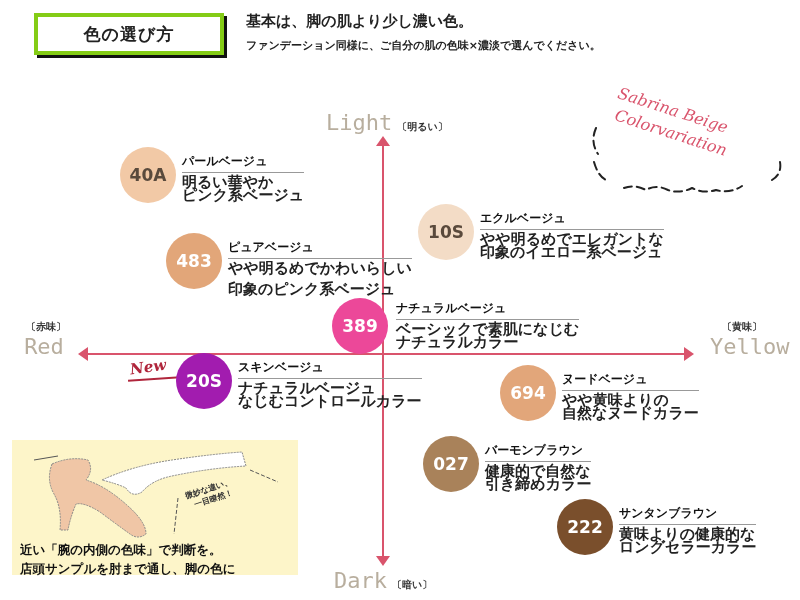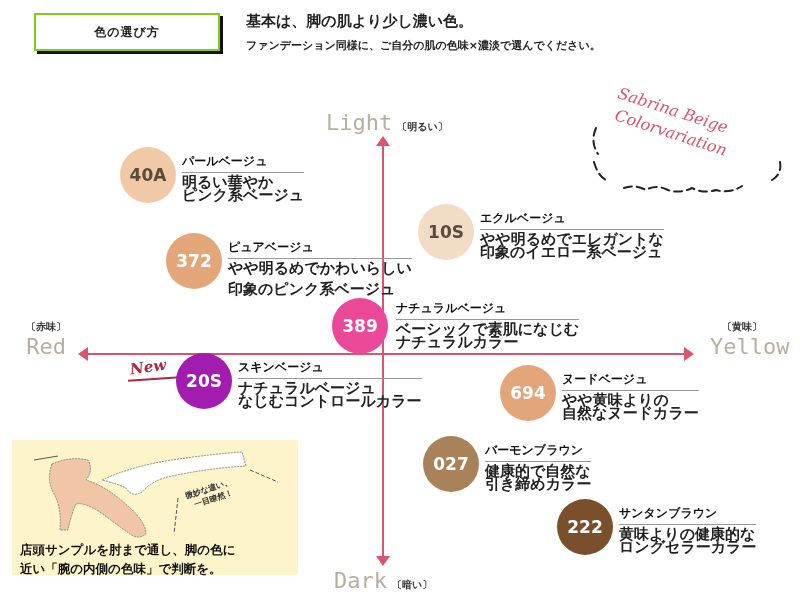--- a/index.html
+++ b/index.html
@@ -1,21 +1,21 @@
 <!DOCTYPE html>
 <html><head>
 <meta charset="utf-8">
 <style>
   html, body { margin:0; padding:0; }
   body { width:800px; height:600px; background:#ffffff; position:relative; overflow:hidden;
          font-family:"DejaVu Sans", sans-serif; color:#222; }
   .abs { position:absolute; }
-  .title-box { left:34px; top:13px; width:182px; height:34px; border:2px solid #84cc16;
+  .title-box { left:34px; top:13px; width:182px; height:34px; border:4px solid #84cc16;
                box-shadow:3px 3px 0 #111; background:#fff; display:flex; align-items:center; justify-content:center;
-               font-size:12px; font-weight:bold; letter-spacing:1px; }
+               font-size:17px; font-weight:bold; letter-spacing:1px; }
   .headline { left:246px; top:12px; font-size:15px; font-weight:bold; color:#222; }
   .subline { left:246px; top:38px; font-size:11px; font-weight:bold; color:#222; }
   .axis-v { left:382px; top:142px; width:2px; height:418px; background:#d9546c; }
   .axis-h { left:86px; top:353px; width:600px; height:2px; background:#d9546c; }
   .arrow-up { left:376px; top:136px; width:0; height:0; border-left:7px solid transparent; border-right:7px solid transparent; border-bottom:10px solid #d9546c; }
   .arrow-down { left:376px; top:556px; width:0; height:0; border-left:7px solid transparent; border-right:7px solid transparent; border-top:10px solid #d9546c; }
   .arrow-left { left:78px; top:347px; width:0; height:0; border-top:7px solid transparent; border-bottom:7px solid transparent; border-right:10px solid #d9546c; }
   .arrow-right { left:684px; top:347px; width:0; height:0; border-top:7px solid transparent; border-bottom:7px solid transparent; border-left:10px solid #d9546c; }
   .axis-word { font-family:"DejaVu Sans Mono", monospace; color:#b8ae9e; font-size:22px; }
   .axis-sub { font-size:10px; color:#333; font-weight:bold; }
@@ -55,40 +55,40 @@
 <div class="abs arrow-right"></div>
 
 <div class="abs" style="left:326px;top:110px">
   <span class="axis-word">Light</span>
   <span class="axis-sub">〔明るい〕</span>
 </div>
 <div class="abs" style="left:334px;top:568px">
   <span class="axis-word">Dark</span>
   <span class="axis-sub">〔暗い〕</span>
 </div>
-<div class="abs" style="left:22px;top:320px;text-align:right">
+<div class="abs" style="left:22px;top:320px;text-align:center">
   <div class="axis-sub" style="margin-left:4px">〔赤味〕</div>
   <div class="axis-word">Red</div>
 </div>
 <div class="abs" style="left:710px;top:320px">
   <div class="axis-sub" style="margin-left:12px">〔黄味〕</div>
   <div class="axis-word">Yellow</div>
 </div>
 
 <div class="abs shade" style="left:120px;top:147px">
   <div class="circle" style="background:#f2c9a6;color:#5a4a3c">40A</div>
   <div class="info">
     <div class="name">パールベージュ</div>
     <div class="desc">明るい華やか</div>
     <div class="desc" style="margin-top:0">ピンク系ベージュ</div>
   </div>
 </div>
 
 <div class="abs shade" style="left:166px;top:233px">
-  <div class="circle" style="background:#e2a679">372</div>
+  <div class="circle" style="background:#e2a679">483</div>
   <div class="info">
     <div class="name">ピュアベージュ</div>
     <div class="desc">やや明るめでかわいらしい</div>
     <div class="desc" style="margin-top:8px">印象のピンク系ベージュ</div>
   </div>
 </div>
 
 <div class="abs shade" style="left:418px;top:204px">
   <div class="circle" style="background:#f3dcc6;color:#5a4a3c">10S</div>
   <div class="info">
@@ -151,15 +151,15 @@
   <path d="M22 14 q18 -8 36 -4 q6 10 -2 20 q20 6 42 26 q18 16 18 28 q-8 6 -16 0 q-14 -10 -30 -22 q-16 -10 -24 -8 q-6 14 -8 26 l-8 0 q2 -22 -6 -36 q-8 -14 -2 -30 z" fill="#f0c6a6" stroke="#888" stroke-width="1" stroke-dasharray="2 1"></path>
   <path d="M72 30 q30 -14 70 -20 q40 -6 70 -8 l4 14 q-36 2 -74 10 q-20 4 -30 16 q-10 6 -16 -4 q-8 -4 -24 -8 z" fill="#ffffff" stroke="#888" stroke-width="1" stroke-dasharray="2 1"></path>
   <path d="M220 20 l28 12" stroke="#555" stroke-width="1" stroke-dasharray="4 2"></path>
   <path d="M148 48 l-4 36" stroke="#555" stroke-width="1" stroke-dasharray="4 2"></path>
 </svg>
 <div class="abs aside">
   <div>微妙な違い、</div>
   <div style="margin-left:6px">一目瞭然！</div>
 </div>
 <div class="abs tip-text">
+  <div>近い「腕の内側の色味」で判断を。</div>
   <div>店頭サンプルを肘まで通し、脚の色に</div>
-  <div>近い「腕の内側の色味」で判断を。</div>
 </div>
 
 </body></html>

